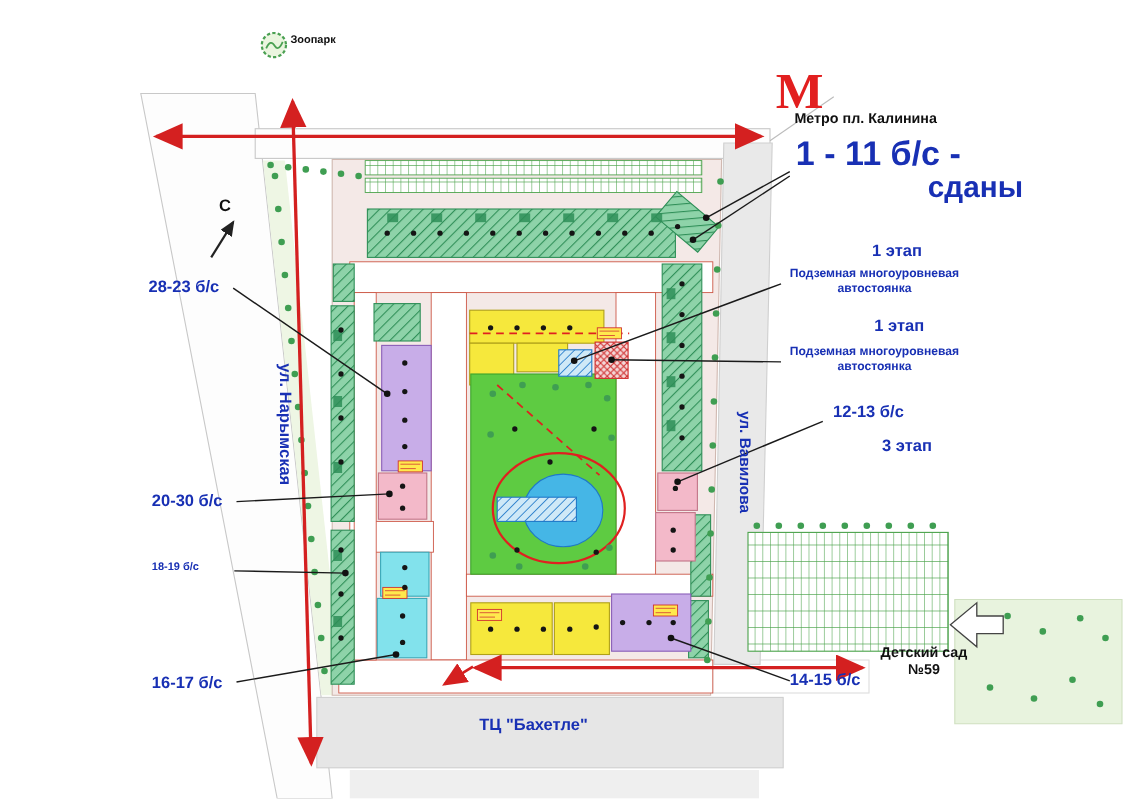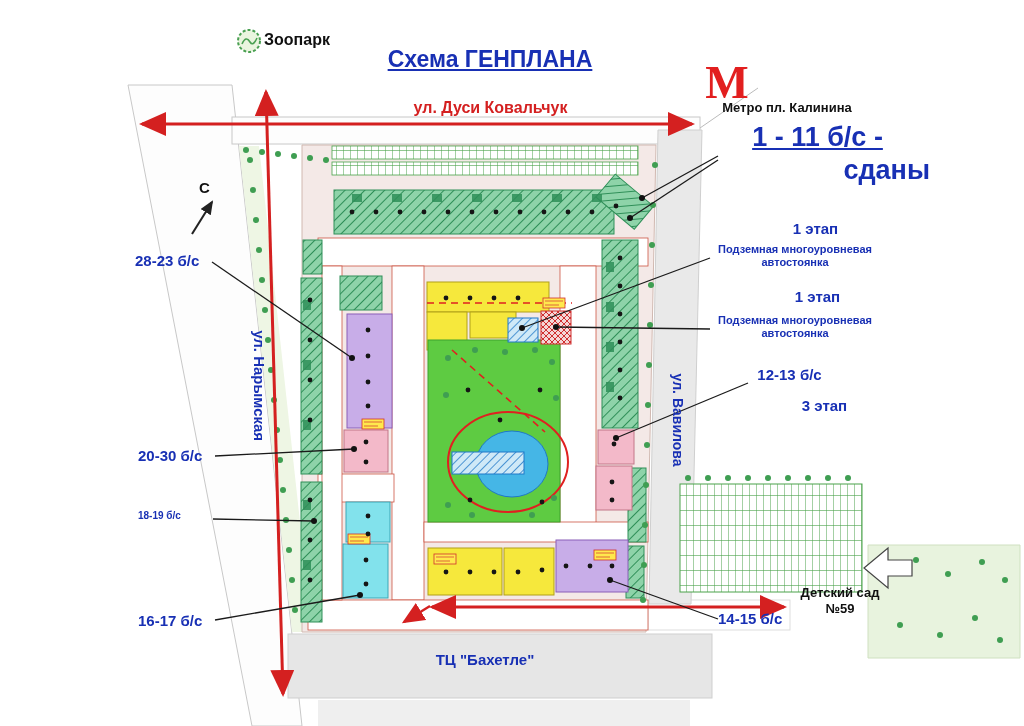--- a/index.html
+++ b/index.html
@@ -6,27 +6,27 @@
   html,body { width:1024px; height:726px; background:#ffffff; overflow:hidden;
               font-family:"Liberation Sans", sans-serif; }
   .canvas { position:absolute; left:0; top:0; width:1024px; height:726px; }
   svg.map { position:absolute; left:0; top:0; }
   .lbl { position:absolute; font-weight:700; line-height:1.15; }
   .blue  { color:#1830b4; }
   .red   { color:#d42020; }
   .black { color:#101010; }
   .center{ text-align:center; }
 
-  .zoo-label    { left:264px; top:31px;  font-size:16px; }
+  .zoo-label    { left:264px; top:31px;  font-size:10px; }
   .title        { left:375px; top:46px;  width:230px; font-size:23px; text-decoration:underline; }
   .street-top   { left:388px; top:99px;  width:205px; font-size:16px; }
   .metro-m      { left:704px; top:60px;  width:46px; font-size:46px; line-height:46px;
                   font-family:"Liberation Serif", serif; color:#e21f1f; text-align:center; }
   .metro-label  { left:702px; top:101px; width:170px; font-size:13px; }
-  .delivered1   { left:705px; top:122px; width:225px; font-size:27px;text-decoration:underline; }
+  .delivered1   { left:686px; top:122px; width:225px; font-size:31px; }
   .delivered2   { left:705px; top:155px; width:225px; font-size:27px;text-align:right; }
   .in-operation { left:383px; top:216px; width:220px; font-size:14px; }
   .stage1       { left:763px; top:220px; width:105px; font-size:15px; }
   .stage1-desc  { left:705px; top:243px; width:180px; font-size:11px; }
   .stage2       { left:765px; top:288px; width:105px; font-size:15px; }
   .stage2-desc  { left:705px; top:314px; width:180px; font-size:11px; }
   .b12-13       { left:737px; top:366px; width:105px; font-size:15px; }
   .stage3       { left:772px; top:397px; width:105px; font-size:15px; }
   .stage3-desc  { left:703px; top:440px; width:195px; font-size:11px; }
   .b22-23       { left:135px; top:252px; font-size:15px; white-space:nowrap; }
@@ -362,22 +362,20 @@
   <g transform="translate(236,28)">
     <circle cx="13" cy="13" r="11" fill="#eaf5df" stroke="#4aa052" stroke-width="2" stroke-dasharray="3,2"></circle>
     <path d="M6,16 q4,-9 8,-2 q3,5 7,-4" fill="none" stroke="#4aa052" stroke-width="1.6"></path>
   </g>
 
   <polygon points="864,568 888,548 888,560 912,560 912,576 888,576 888,588" fill="#ffffff" stroke="#444444" stroke-width="1.2"></polygon>
 </svg>
 
 
 <div class="lbl black zoo-label">Зоопарк</div>
-<div class="lbl blue title center">Схема ГЕНПЛАНА</div>
-<div class="lbl red street-top center">ул. Дуси Ковальчук</div>
 <div class="lbl metro-m">М</div>
 <div class="lbl black metro-label center">Метро пл. Калинина</div>
 <div class="lbl blue delivered1 center">1 - 11 б/с -</div>
 <div class="lbl blue delivered2 center">сданы</div>
 <div class="lbl blue stage1 center">1 этап</div>
 <div class="lbl blue stage1-desc center">Подземная многоуровневая автостоянка</div>
 <div class="lbl blue stage2 center">1 этап</div>
 <div class="lbl blue stage2-desc center">Подземная многоуровневая автостоянка</div>
 <div class="lbl blue b12-13 center">12-13 б/с</div>
 <div class="lbl blue stage3 center">3 этап</div>

